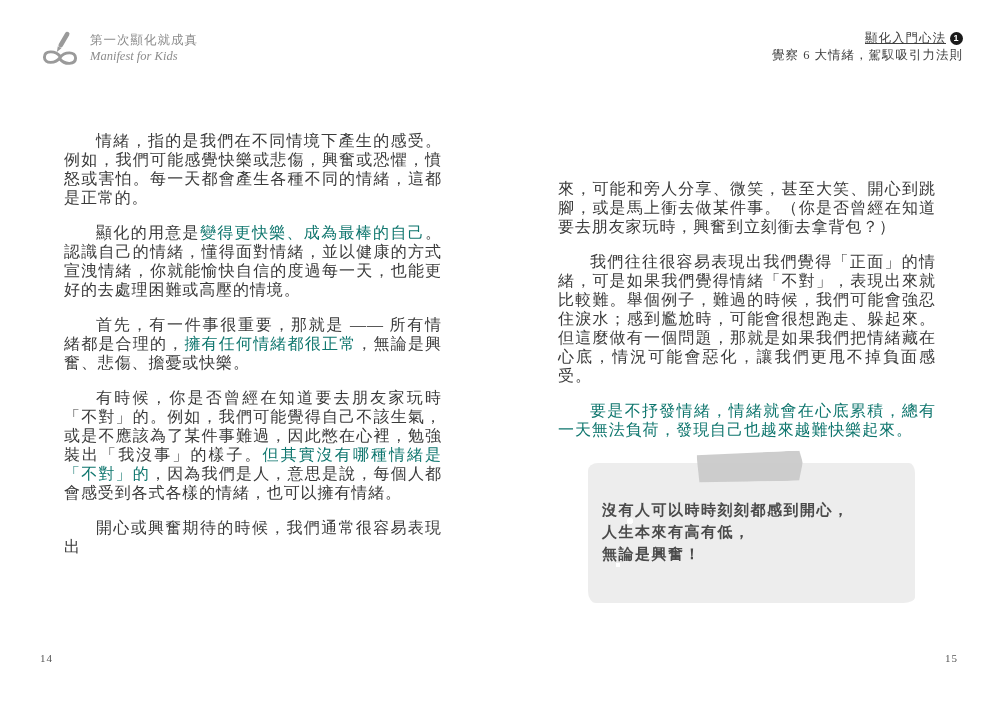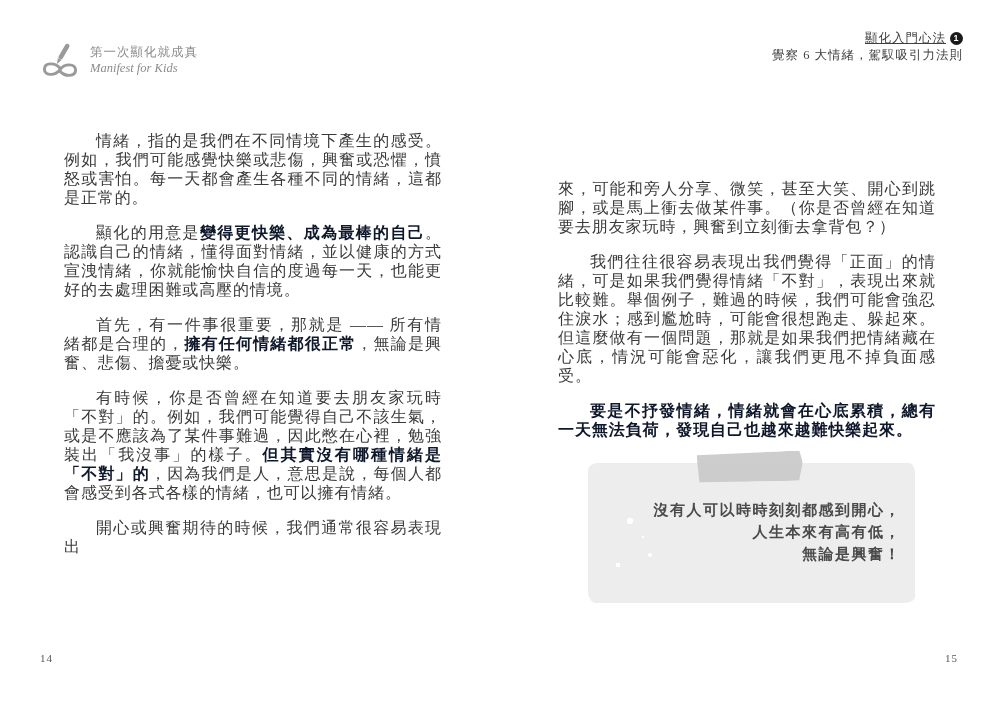--- a/index.html
+++ b/index.html
@@ -6,21 +6,21 @@
   body{
     width:1000px;height:709px;
     background:#ffffff;
     font-family:"Liberation Serif","DejaVu Serif",serif;
     color:#3a3a3a;
     overflow:hidden;
   }
   .spread{position:relative;width:1000px;height:709px;background:#fff;}
 
   
-  .hdr-left{position:absolute;left:38px;top:40px;display:flex;align-items:center;gap:8px;}
+  .hdr-left{position:absolute;left:38px;top:28px;display:flex;align-items:center;gap:8px;}
   .logo-svg{width:44px;height:40px;}
   .logo-text{display:flex;flex-direction:column;line-height:1.3;}
   .logo-title{font-size:12.5px;color:#8c8c8c;letter-spacing:1px;}
   .logo-sub{font-size:12.5px;color:#8c8c8c;font-style:italic;}
   .hdr-right{position:absolute;right:37px;top:30px;text-align:right;color:#3f3f3f;}
   .hdr-right .l1{font-size:12.5px;letter-spacing:1px;margin-bottom:0;text-decoration:underline;}
   .hdr-right .l2{font-size:12.5px;letter-spacing:1px;}
   .badge{
     display:inline-block;width:13px;height:13px;border-radius:50%;
     background:#1a1a1a;color:#fff;font-size:9px;line-height:13px;
@@ -31,21 +31,21 @@
   
   .col{position:absolute;top:131px;width:378px;}
   .col-left{left:64px;}
   .col-right{left:558px;margin-top:48px;}
   .para{
     margin:0 0 16px 0;
     font-size:16px;line-height:19px;letter-spacing:0.9px;
     text-align:justify;text-justify:inter-ideograph;color:#3a3a3a;
   }
   .para.indent{text-indent:2em;}
-  .para .bold{font-weight:bold;color:#0f172a;}
+  .para .bold{font-weight:normal;color:#0f766e;}
 
   
   .quote-box{
     position:relative;margin:24px 0 0 30px;width:327px;min-height:140px;
     background-color:#ededed;
     background-image:
       radial-gradient(circle at 42px 58px, #ffffff 0 3px, rgba(255,255,255,0) 3px),
       radial-gradient(circle at 62px 92px, #ffffff 0 2px, rgba(255,255,255,0) 2px),
       radial-gradient(circle at 30px 102px, #ffffff 0 2.5px, rgba(255,255,255,0) 2.5px),
       radial-gradient(circle at 55px 74px, #ffffff 0 1.5px, rgba(255,255,255,0) 1.5px);
@@ -53,21 +53,21 @@
     box-sizing:border-box;
     padding:36px 14px 16px 14px;
   }
   .tape{
     position:absolute;top:-11px;left:50%;
     width:106px;height:30px;background:#c9c9c9;opacity:.92;
     transform:translateX(-52%) rotate(-1.6deg);
     clip-path:polygon(0 6%,97% 0,100% 40%,96% 100%,2% 96%);
   }
   .quote-line{
-    text-align:right;
+    text-align:left;
     font-family:"Liberation Sans","DejaVu Sans",sans-serif;
     font-weight:600;font-size:15px;line-height:22px;
     color:#4a4a4a;letter-spacing:1.5px;
   }
 
   
   .pagenum{position:absolute;top:652px;font-size:11px;color:#555;letter-spacing:1px;}
   .pagenum.left{left:40px;}
   .pagenum.right{right:42px;}
 </style>

